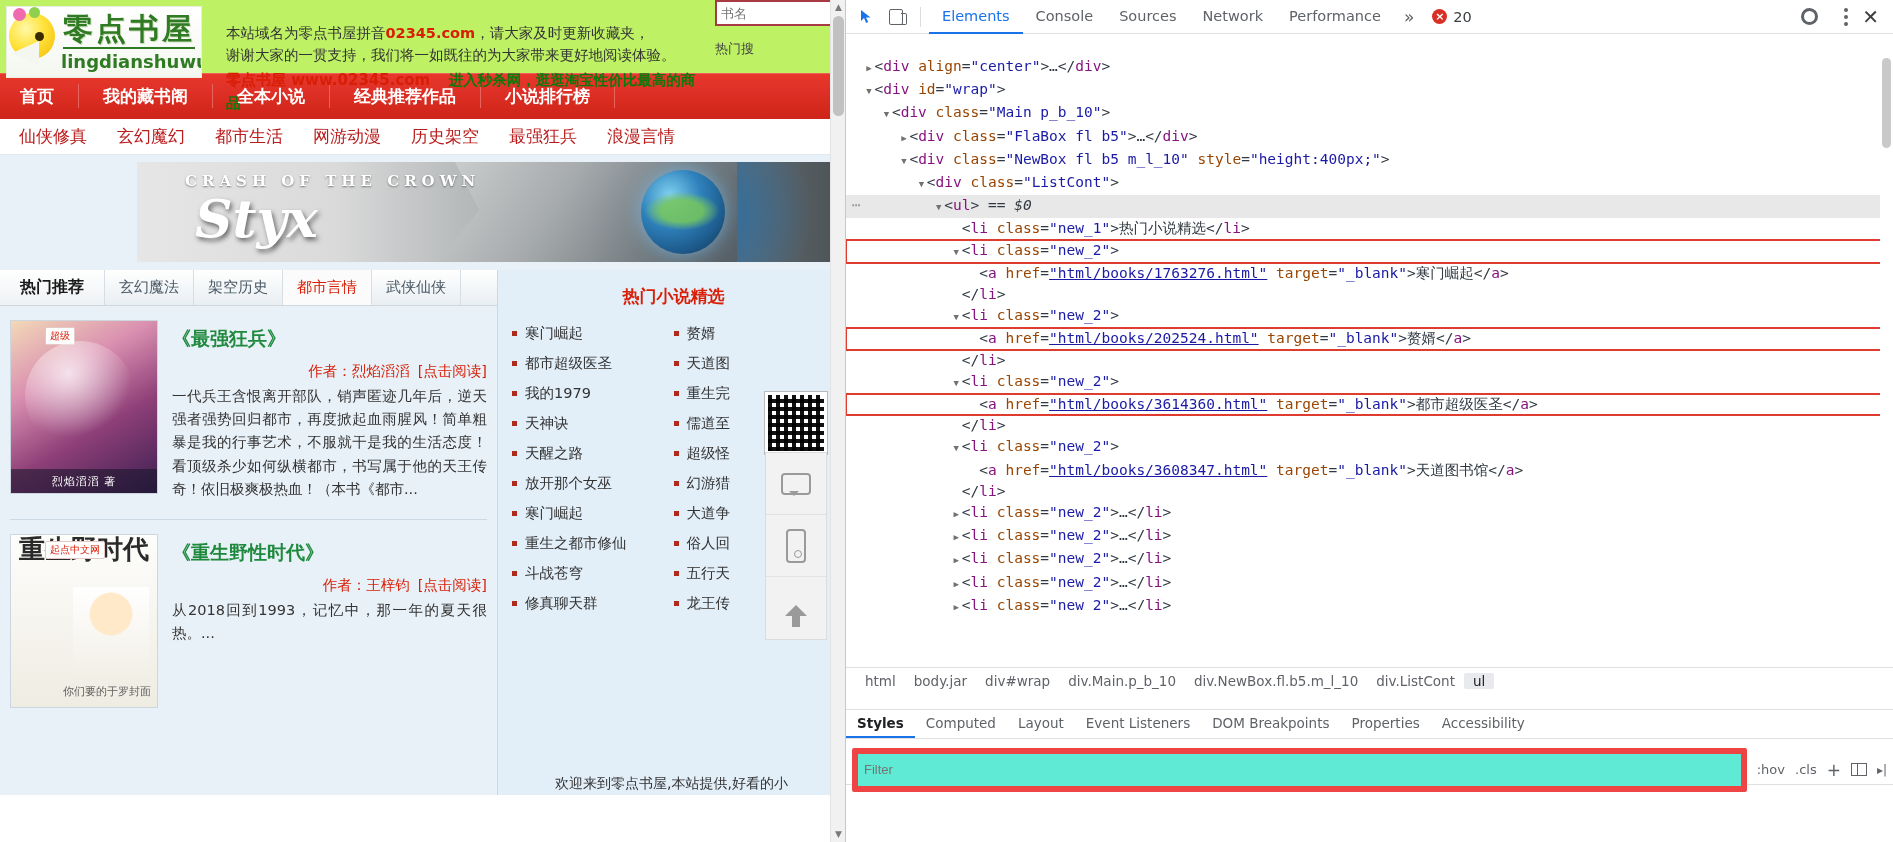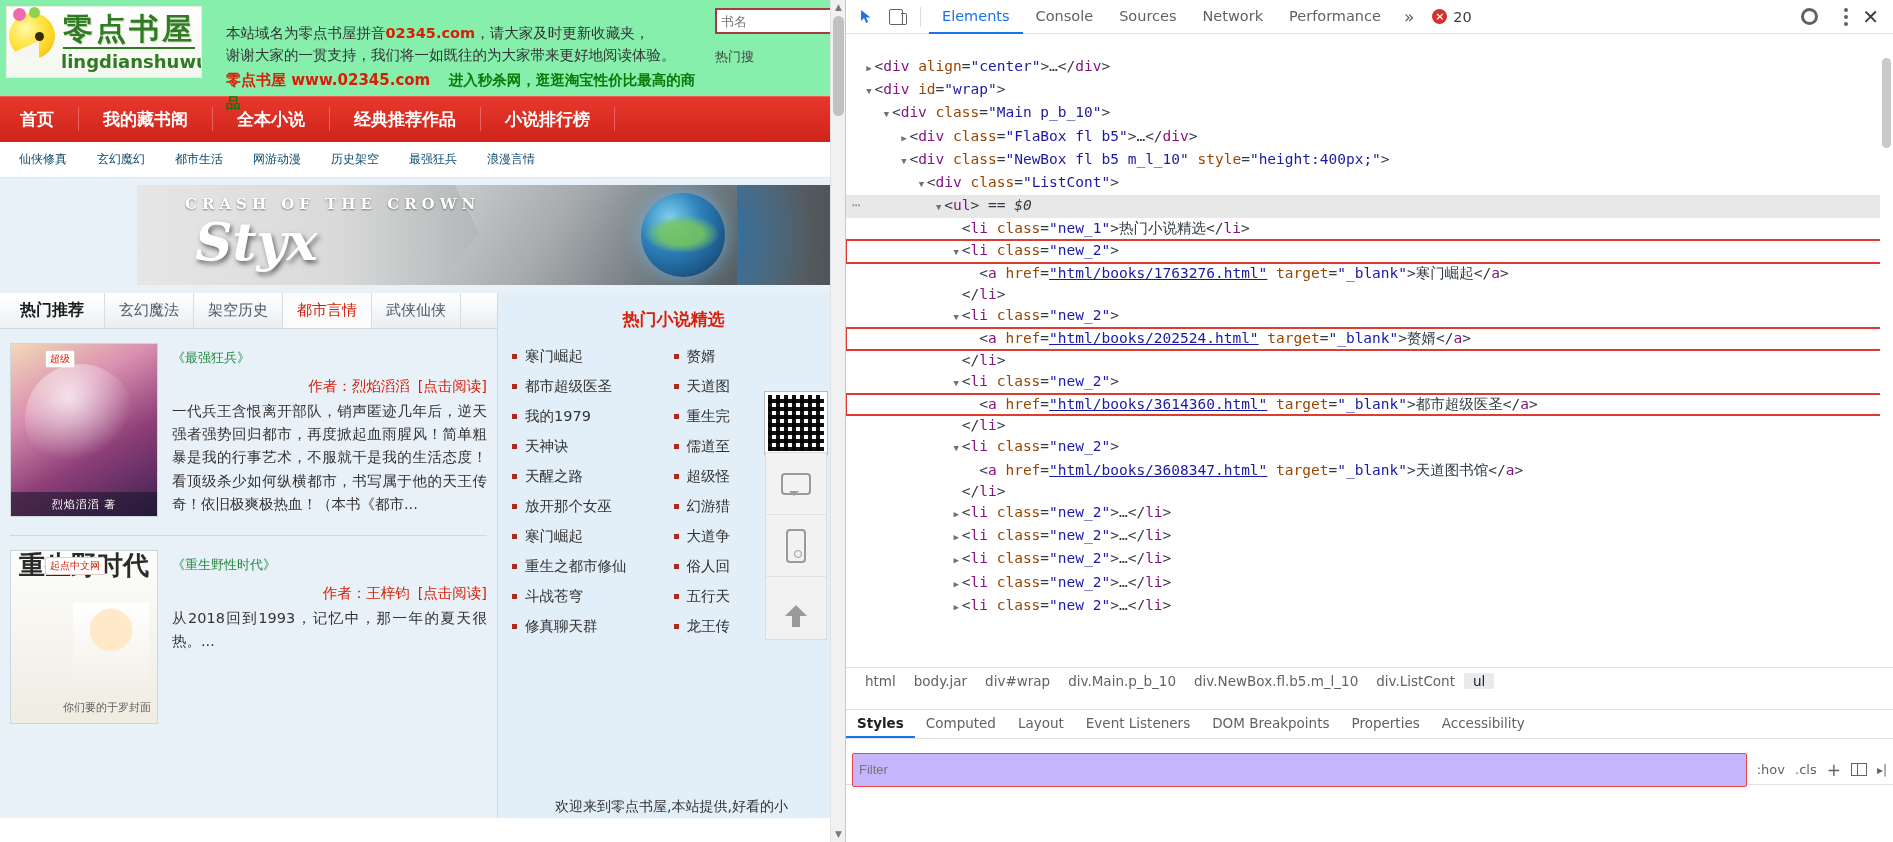--- a/index.html
+++ b/index.html
@@ -15,21 +15,21 @@
   
   .page {
     position: relative;
     width: 845px; height: 842px;
     background: #fff;
     overflow: hidden;
     flex: 0 0 845px;
   }
 
   
-  .pg-header { display: flex; height: 96px; background: #86efac; position: relative; }
+  .pg-header { display: flex; height: 73px; background: #bef264; position: relative; }
   .logo-wrap {
     width: 196px; height: 72px; margin: 6px 0 0 6px;
     background: linear-gradient(#ffffff,#f4f7ef);
     border: 1px solid #e9efe0;
     position: relative; overflow: hidden; flex: 0 0 196px;
   }
   .logo-face {
     position: absolute; left: 2px; top: 6px; width: 46px; height: 46px;
     border-radius: 50%;
     background: radial-gradient(circle at 36% 34%, #fff9a8 0%, #ffe23b 45%, #f3b800 100%);
@@ -59,21 +59,21 @@
 
   .notice {
     flex: 1 1 auto; padding: 10px 6px 0 24px;
     font-size: 14.5px; line-height: 1.55; color: #333; margin-top: 12px;
   }
   .notice .red { color: #d81e06; font-weight: 700; }
   .notice .rowlink { margin-top: 2px; }
   .notice .biglink { color: #d81e06; font-weight: 700; font-size: 15px; }
   .notice .green { color: #0a7a0a; font-weight: 700; font-size: 14.5px; margin-left: 14px; }
 
-  .searchbox { flex: 0 0 130px; padding-top: 8px; }
+  .searchbox { flex: 0 0 130px; }
   .search-field {
     width: 120px; height: 26px; border: 2px solid #a83a44; background:#fff;
     font-size: 13px; color:#444; padding: 2px 4px; line-height: 20px;
   }
   .hot-search { font-size: 13px; color: #444; margin-top: 14px; }
 
   
   .mainnav {
     height: 46px; background: linear-gradient(#e8382e,#cf2419);
     display: flex; align-items: center; color: #fff;
@@ -84,21 +84,21 @@
     padding: 0 24px; line-height: 24px; border-right: 1px solid #e8635b;
     display: inline-block;
   }
   .mainnav a:first-child { padding-left: 20px; }
 
   
   .subnav {
     height: 36px; background: #fff; display: flex; align-items: center;
     border-bottom: 1px solid #dfe7ef; padding-left: 4px;
   }
-  .subnav a { color: #0c4a6e; font-size: 12px; text-decoration: none; padding: 0 15px; }
+  .subnav a { color: #b91c1c; font-size: 17px; text-decoration: none; padding: 0 15px; }
 
   
   .banner-strip { height: 115px; background: #e8f1f8; display:flex; }
   .banner-left { flex: 0 0 137px; background:#e8f1f8; }
   .banner {
     flex: 1 1 auto; height: 100px; margin-top: 7px;
     background:
       radial-gradient(circle at 78% 52%, #2f6ea0 0 6%, rgba(47,110,160,0) 22%),
       linear-gradient(90deg,#e6e6e6 0%, #dadada 28%, #b9bcbd 45%, #9aa1a4 62%, #6d7478 80%, #4a5256 100%);
     position: relative; overflow: hidden;
@@ -176,21 +176,21 @@
   }
   .cover-kid{
     position:absolute; right:8px; bottom:30px; width:76px; height:90px;
     background: radial-gradient(circle at 50% 30%, #ffe9c9 0 28%, rgba(255,233,201,0) 30%),
                 linear-gradient(#ffffff,#f2efe6);
   }
   .cover-kid-txt{ position:absolute; right:6px; bottom:8px; font-size:11px; color:#5d5d5d; }
 
   .book-info { flex: 1 1 auto; padding-left: 14px; }
   .book-title {
-    font-size: 13px; font-weight: 400; color: #1f8a3d;
+    font-size: 19px; font-weight: 700; color: #1f8a3d;
     font-family:"DejaVu Serif","Liberation Serif",serif; margin: 6px 0 10px 0;
   }
   .book-meta { text-align: right; font-size: 14.5px; color:#d81e06; margin-bottom: 4px; }
   .book-meta .author-name { color:#d81e06; }
   .book-meta .read-link { color:#d81e06; margin-left: 8px; }
   .book-desc { font-size: 14.5px; line-height: 1.6; color:#333; text-align: justify; }
   .divider { height:1px; background:#cbd9e4; margin: 10px 10px 0 10px; }
 
   
   .col-mid {
@@ -332,22 +332,22 @@
     border-bottom:1px solid #e0e0e0; background:#fff; flex:0 0 30px;
   }
   .st-tab { padding: 0 11px; display:flex; align-items:center; font-size:13.5px; color:#5f6368; border-bottom:2px solid transparent; }
   .st-tab.active{ color:#202124; border-bottom-color:#1a73e8; font-weight:700; }
 
   .filter-bar {
     height: 30px; display:flex; align-items:center; background:#fff; padding: 0 6px; flex:0 0 30px;
     border-bottom: 1px solid #e0e0e0;
   }
   .filter-input {
-    flex: 1 1 auto; height:20px; border:1px solid #ef4444; border-radius:2px;
-    font-size:13px; color:#5f6368; padding: 16px 6px; background:#c4b5fd;
+    flex: 1 1 auto; height:20px; border:6px solid #ef4444; border-radius:2px;
+    font-size:13px; color:#5f6368; padding: 16px 6px; background:#5eead4;
   }
   .filter-right { display:flex; align-items:center; gap:10px; font-size:13px; color:#5f6368; padding-left:10px; }
   .plus { font-size:17px; color:#5f6368; }
   .split-ic { width:16px;height:13px;border:1.5px solid #5f6368; position:relative; }
   .split-ic:after{content:"";position:absolute;left:5px;top:0;bottom:0;width:1.5px;background:#5f6368;}
   .arrow-ic { font-size: 12px; color:#5f6368; }
   .dt-rest { flex: 1 1 auto; background:#fff; }
 </style>
 </head>
 <body>

